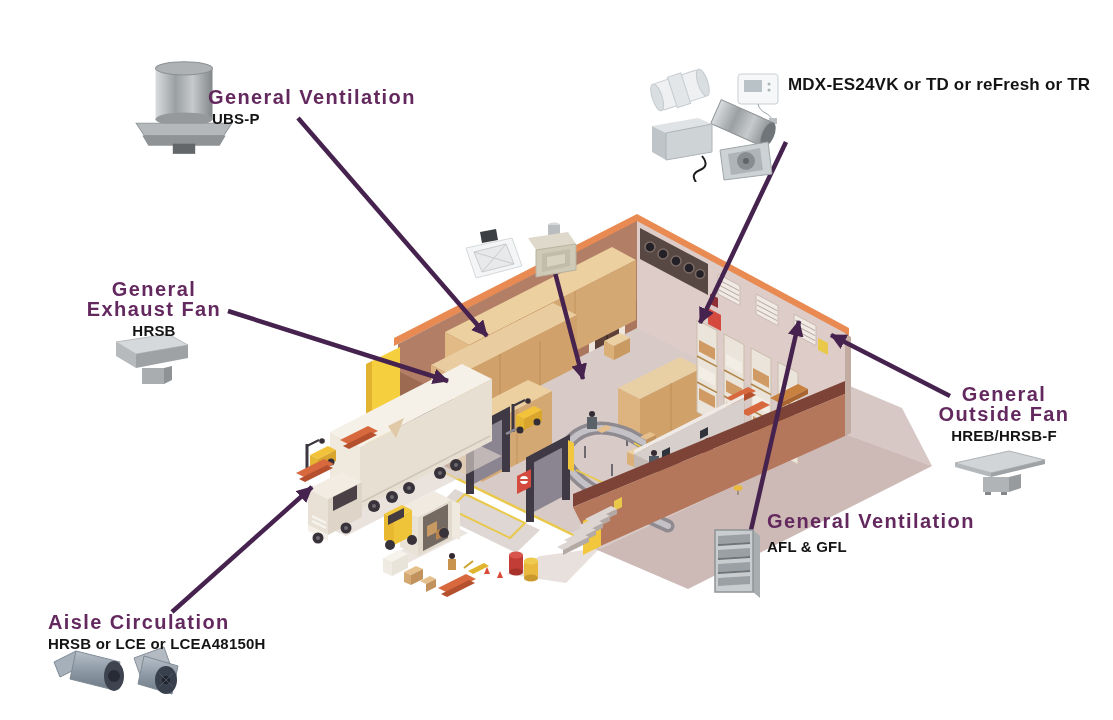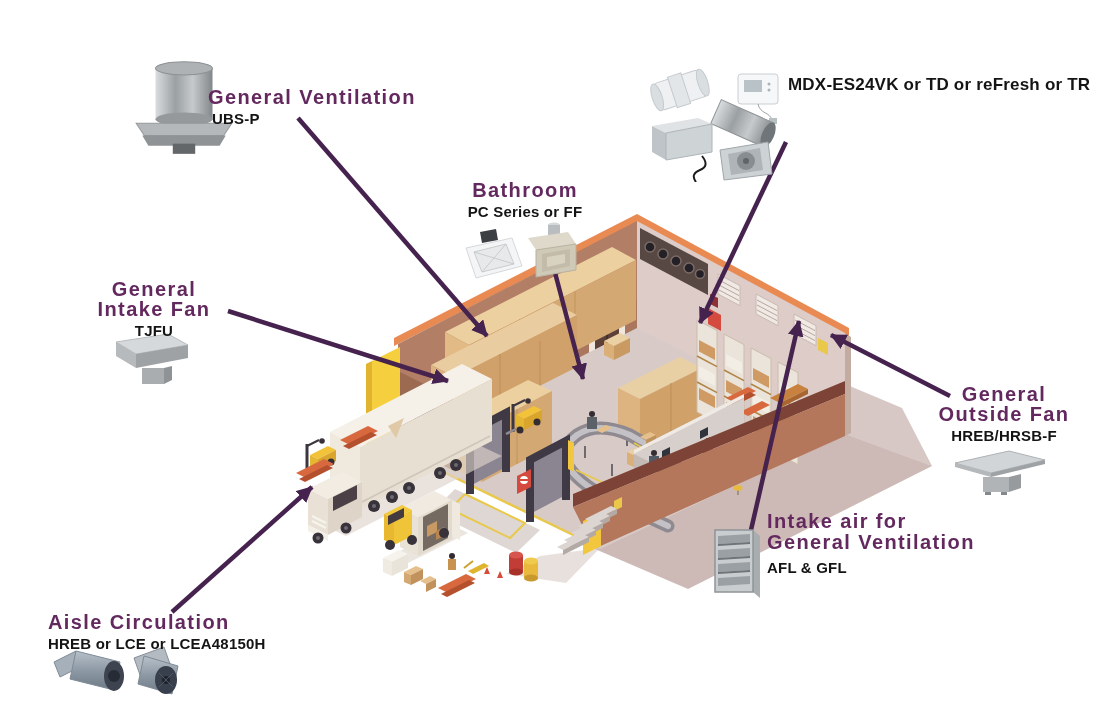--- a/index.html
+++ b/index.html
@@ -475,51 +475,44 @@
     <div class="co-title">
       <span class="tl">General Ventilation</span>
     </div>
     <div class="co-model" style="margin-left:4px">UBS-P</div>
   </div>
 
   <div class="txt" style="left:788px;top:72px">
     <div class="co-model" style="font-size:17px">MDX-ES24VK or TD or reFresh or TR</div>
   </div>
 
-  <div class="txt center" style="left:455px;top:180px;width:140px">
-    <div class="co-title">
-      <span class="tl">Bathroom</span>
-    </div>
-    <div class="co-model">PC Series or FF</div>
-  </div>
 
   <div class="txt center" style="left:84px;top:279px;width:140px">
     <div class="co-title">
       <span class="tl">General</span>
-      <span class="tl">Intake Fan</span>
+      <span class="tl">Exhaust Fan</span>
     </div>
-    <div class="co-model">TJFU</div>
+    <div class="co-model">HRSB</div>
   </div>
 
   <div class="txt center" style="left:928px;top:384px;width:152px">
     <div class="co-title">
       <span class="tl">General</span>
       <span class="tl">Outside Fan</span>
     </div>
     <div class="co-model">HREB/HRSB-F</div>
   </div>
 
   <div class="txt" style="left:767px;top:511px">
     <div class="co-title" style="line-height:21px">
-      <span class="tl">Intake air for</span>
       <span class="tl">General Ventilation</span>
     </div>
     <div class="co-model" style="margin-top:6px">AFL &amp; GFL</div>
   </div>
 
   <div class="txt" style="left:48px;top:612px">
     <div class="co-title">
       <span class="tl">Aisle Circulation</span>
     </div>
-    <div class="co-model">HREB or LCE or LCEA48150H</div>
+    <div class="co-model">HRSB or LCE or LCEA48150H</div>
   </div>
 
 </div>
 
 </body></html>

